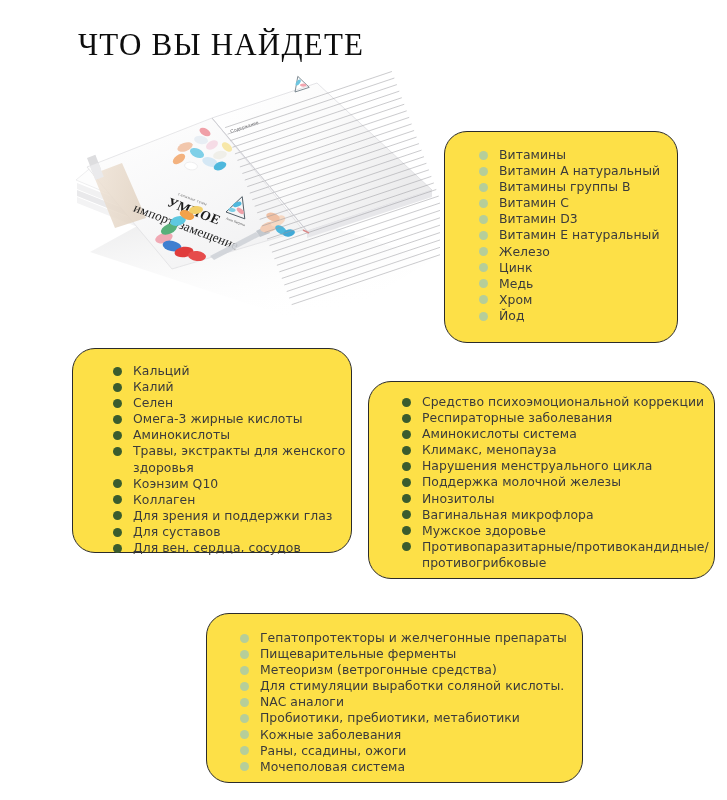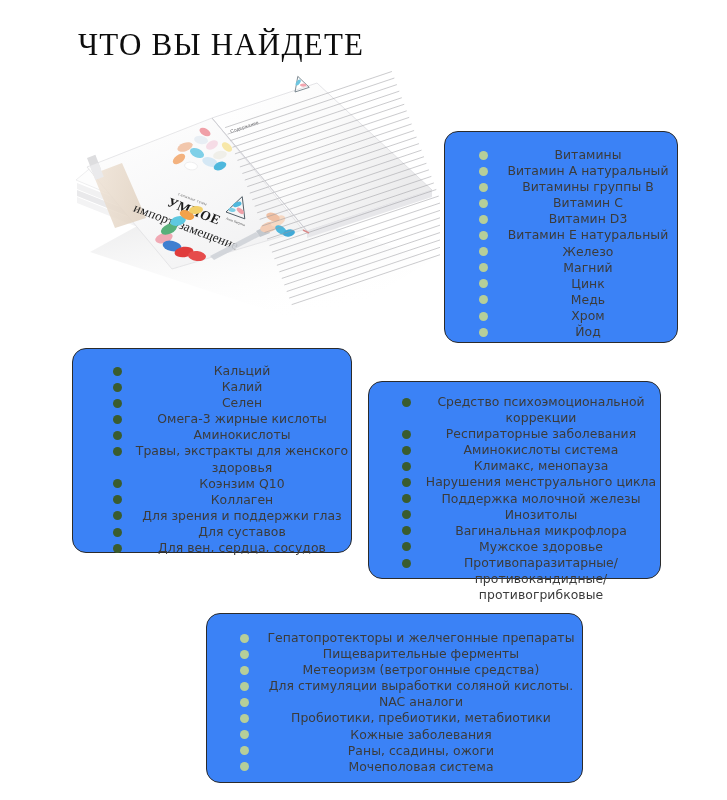--- a/index.html
+++ b/index.html
@@ -30,23 +30,22 @@
     letter-spacing: 1.2px;
     color: #0d0d0d;
     white-space: nowrap;
   }
 
   
   .list-box {
     position: absolute;
     box-sizing: border-box;
     border: 1.3px solid #2b2b2b;
-    border-radius: 14px;
-    background: #3b82f6;
-    text-align: center;
+    border-radius: 23px;
+    background: #fde047;
   }
   .list-box ul {
     list-style: none;
     margin: 0;
     padding: 0;
   }
   .list-box li {
     position: relative;
     padding-left: 20px;
     font-size: 12.4px;
@@ -66,21 +65,21 @@
   }
   .list-box li.cont::before { display: none; }
 
   
   #box-vitamins  { left: 444px; top: 131px;  width: 234px; height: 212px; }
   #box-vitamins  ul { margin: 15px 0 0 34px; }
 
   #box-minerals  { left: 72px;  top: 348px;  width: 280px; height: 205px; padding-left: 7px; }
   #box-minerals  ul { margin: 14px 0 0 33px; }
 
-  #box-health    { left: 368px; top: 381px;  width: 293px; height: 198px; }
+  #box-health    { left: 368px; top: 381px;  width: 347px; height: 198px; }
   #box-health    ul { margin: 12px 0 0 33px; }
 
   #box-digestion { left: 206px; top: 613px;  width: 377px; height: 170px; }
   #box-digestion ul { margin: 16px 0 0 33px; }
 
   
   #book {
     position: absolute;
     left: 60px;
     top: 70px;
@@ -244,21 +243,20 @@
 
   <div class="list-box" id="box-vitamins" style="--bullet: #b6ce99;">
     <ul>
         <li>Витамины</li>
         <li>Витамин A натуральный</li>
         <li>Витамины группы B</li>
         <li>Витамин C</li>
         <li>Витамин D3</li>
         <li>Витамин E натуральный</li>
         <li>Железо</li>
-        <li>Магний</li>
         <li>Цинк</li>
         <li>Медь</li>
         <li>Хром</li>
         <li>Йод</li>
       </ul>
   </div>
 
   <div class="list-box" id="box-minerals" style="--bullet: #3a5c2e;">
     <ul>
         <li>Кальций</li>

